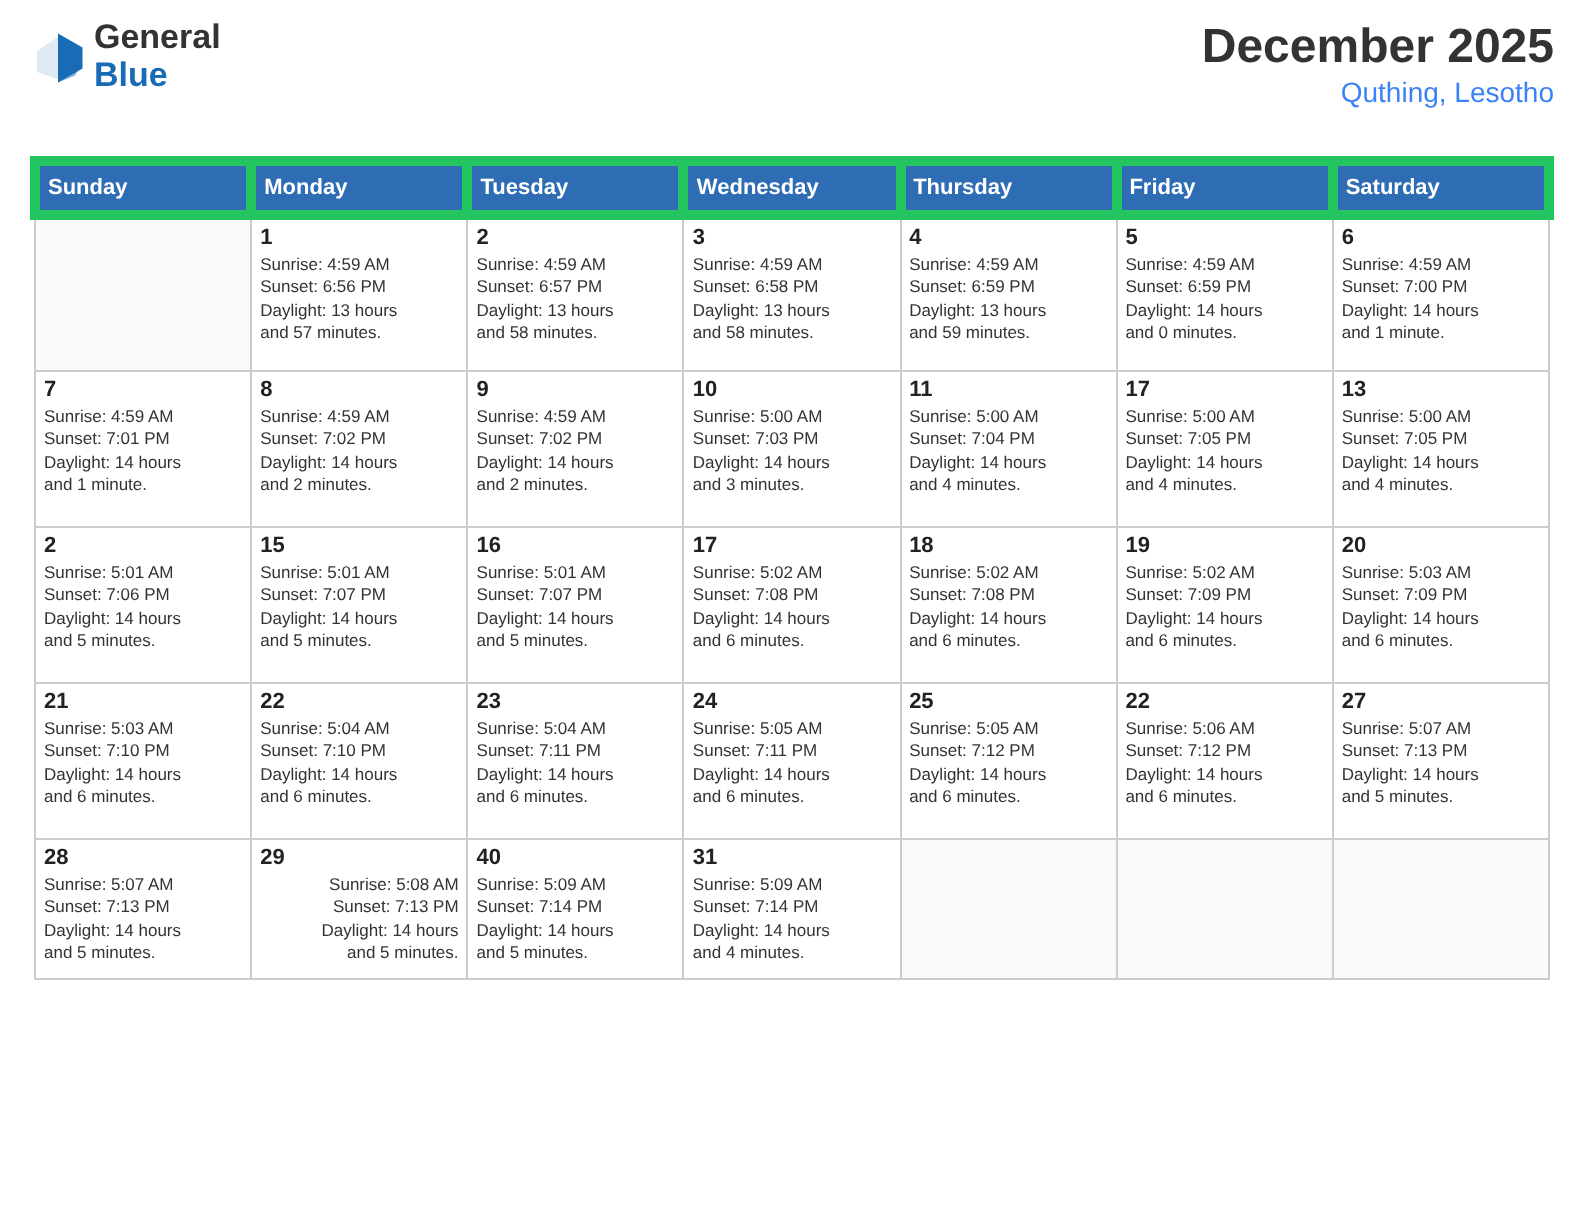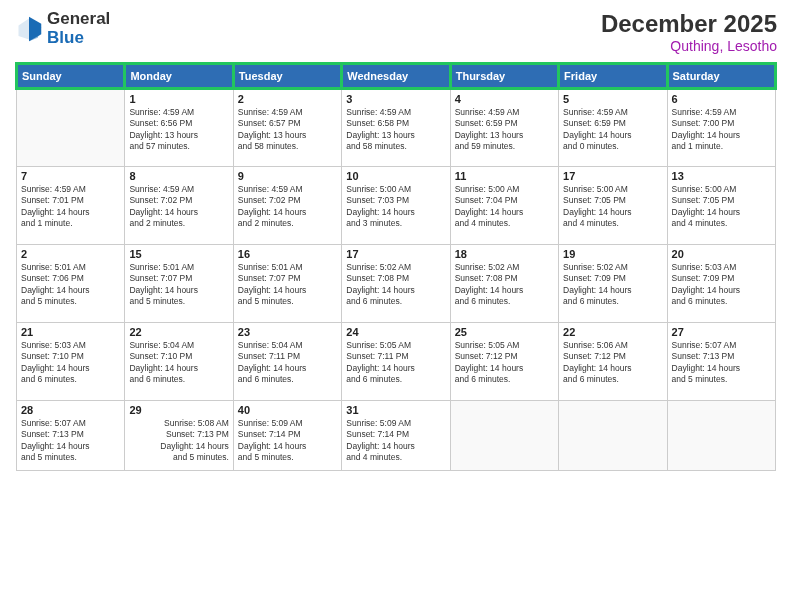--- a/index.html
+++ b/index.html
@@ -13,56 +13,56 @@
     .page {
       width: 792px;
       height: 612px;
       background: #fff;
       padding: 10px 15px;
     }
     .header {
       display: flex;
       justify-content: space-between;
       align-items: flex-start;
-      margin-bottom: 8px;
+      margin-bottom: 24px;
     }
     .logo {
       display: flex;
       align-items: center;
       gap: 4px;
     }
     .logo-icon {
       width: 28px;
       height: 28px;
     }
     .title-block {
       text-align: right;
     }
     .month-title {
       font-size: 24px;
       font-weight: bold;
       color: #333;
     }
     .subtitle {
       font-size: 14px;
-      color: #a21caf;
+      color: #3b82f6;
     }
     table {
       width: 100%;
       border-collapse: collapse;
       table-layout: fixed;
     }
     th {
       background-color: #2e6db4;
       color: #fff;
       font-size: 11px;
       font-weight: bold;
       padding: 5px 4px;
       text-align: left;
-      border: 3px solid #22c55e;
+      border: 5px solid #22c55e;
     }
     td {
       border: 1px solid #ccc;
       vertical-align: top;
       padding: 3px 4px;
       font-size: 9px;
       color: #333;
       height: 78px;
     }
     td.empty {

